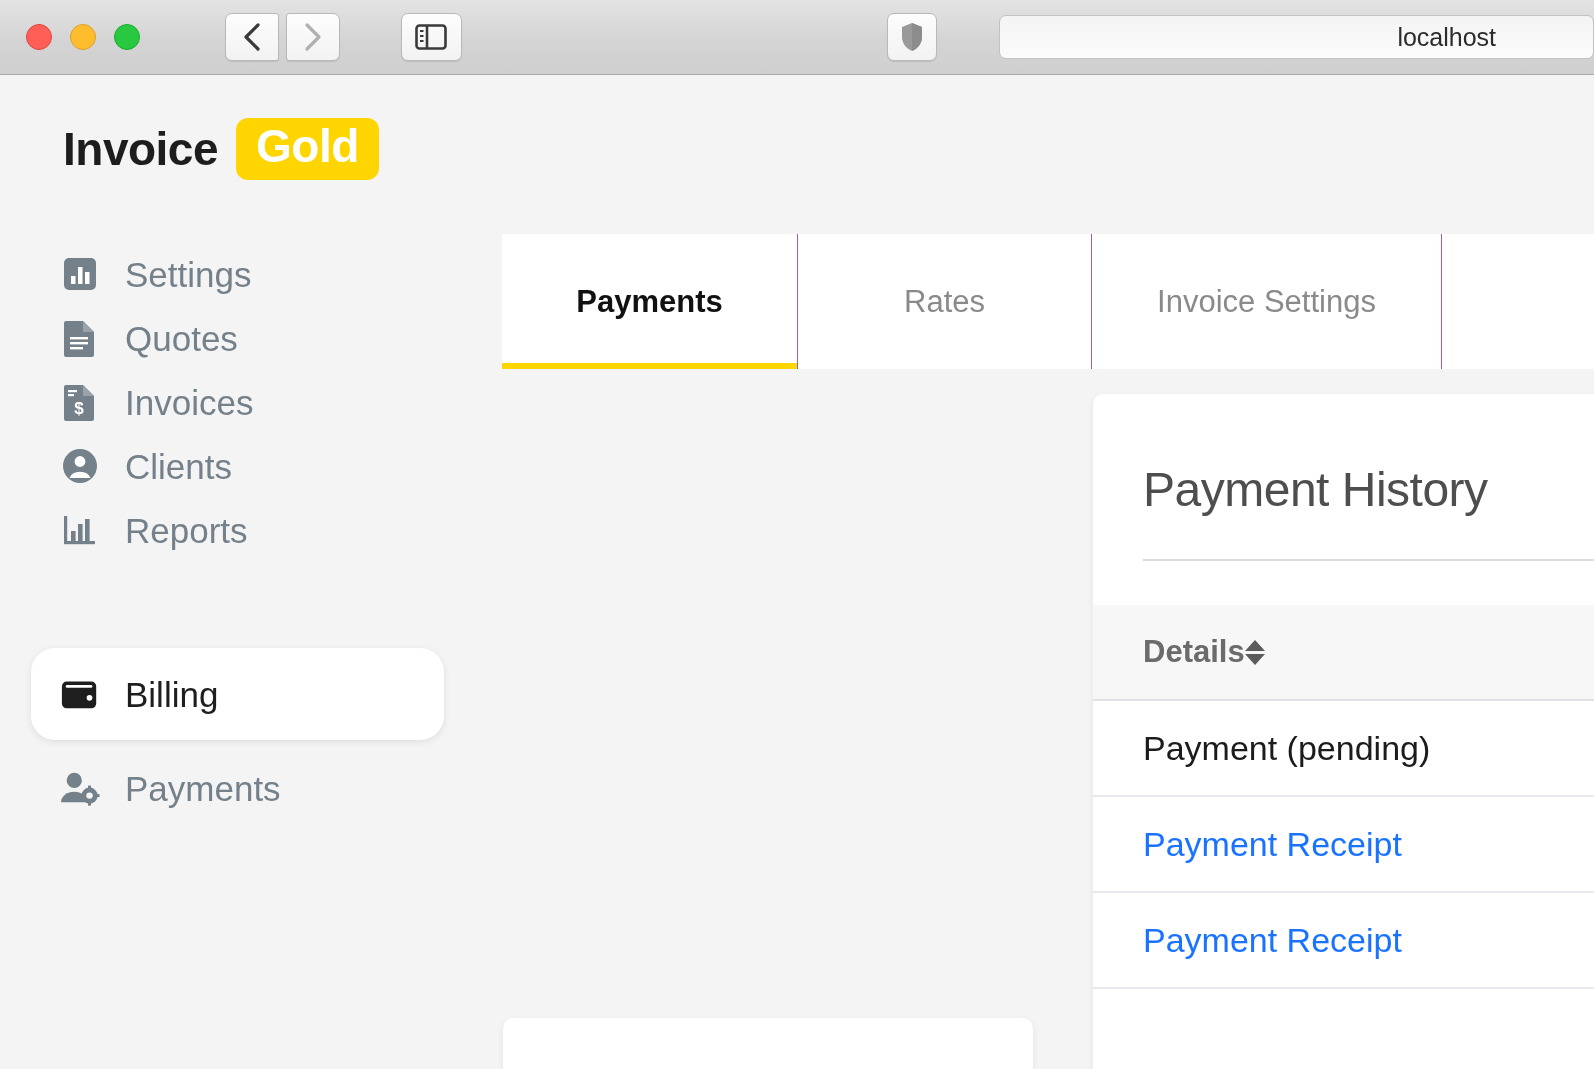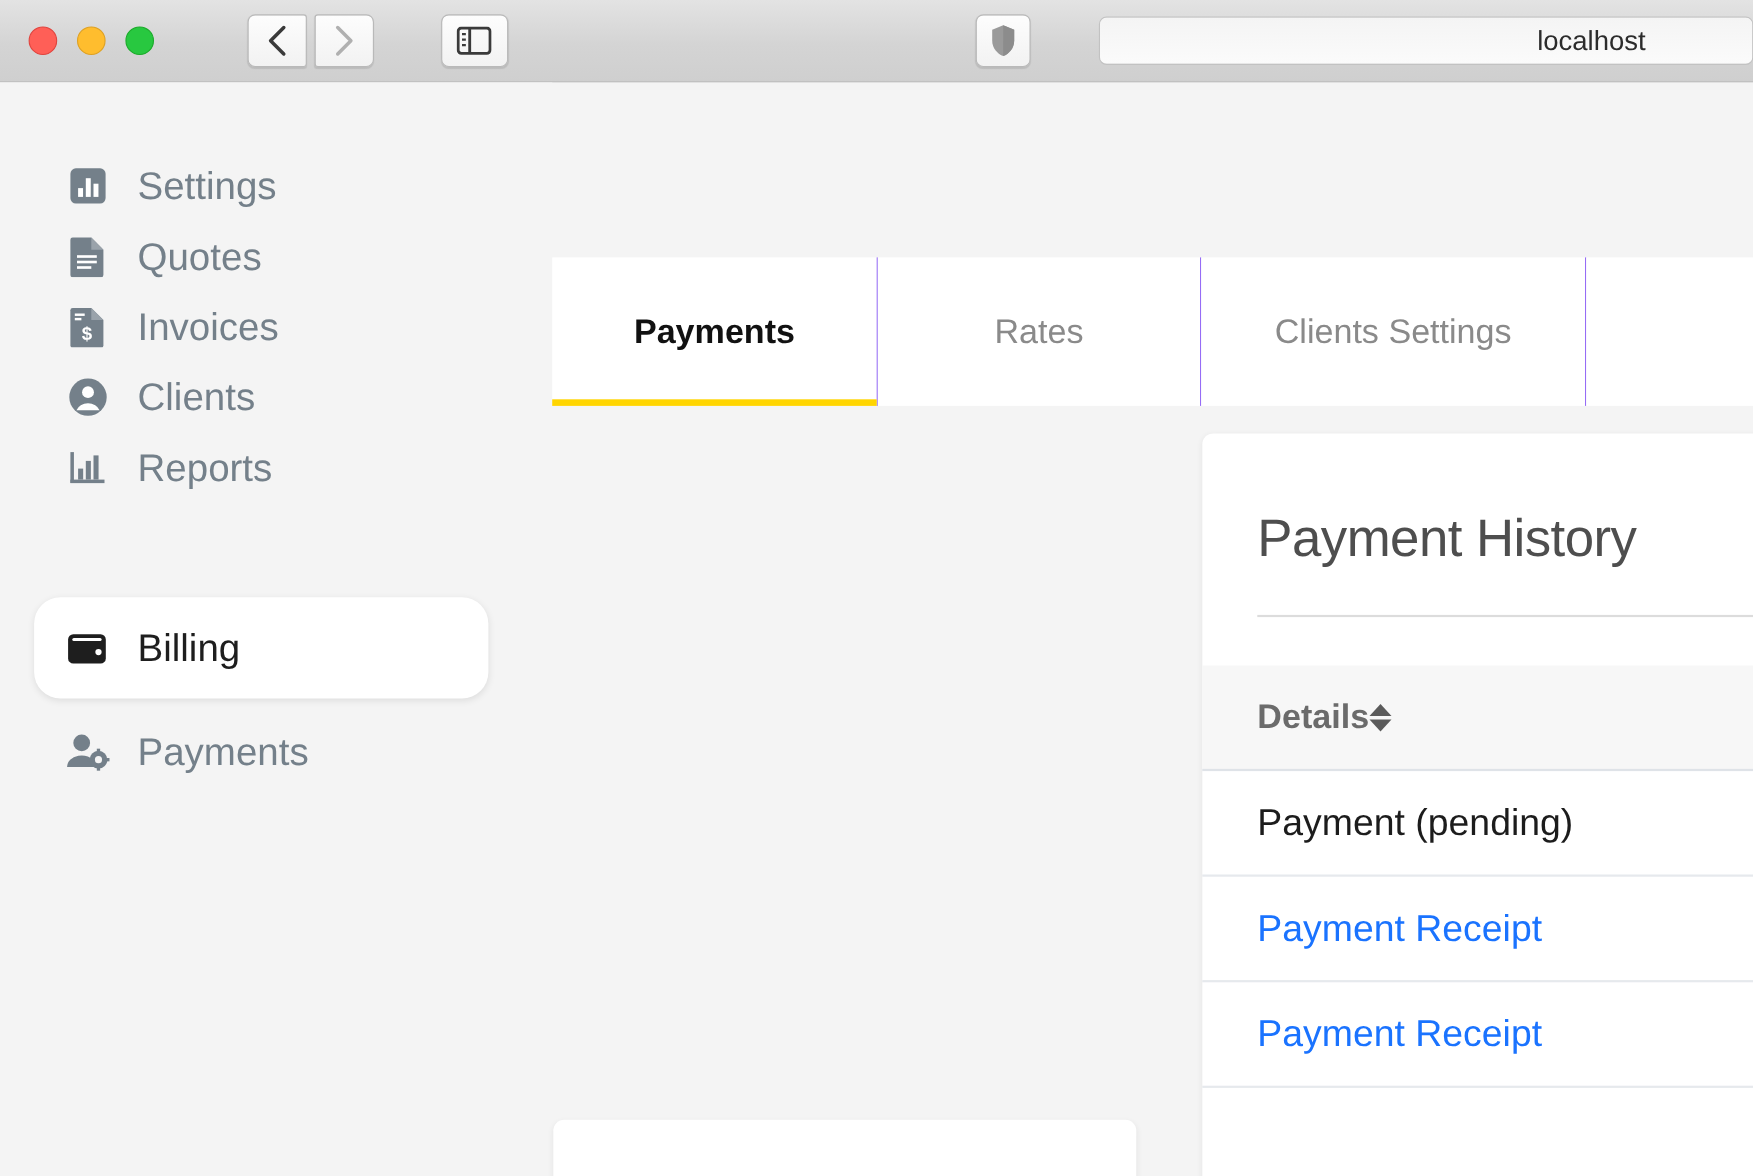--- a/index.html
+++ b/index.html
@@ -258,20 +258,24 @@
 
   <div class="urlbar">
     <span class="url-text">localhost</span>
   </div>
 </div>
 
 <div class="app">
 
   <div class="sidebar">
 
+    <div class="logo">
+      <span class="logo-word">Invoice</span>
+      <span class="logo-badge">Gold</span>
+    </div>
 
     <nav class="nav">
 
       <div class="nav-item">
         <span class="ico">
           <svg width="36" height="36" viewBox="0 0 36 36">
             <rect x="2" y="2" width="32" height="32" rx="5" fill="#74808a"></rect>
             <rect x="9" y="20" width="4.5" height="8" fill="#ffffff"></rect>
             <rect x="16" y="11" width="4.5" height="17" fill="#ffffff"></rect>
             <rect x="23" y="16" width="4.5" height="12" fill="#ffffff"></rect>
@@ -367,21 +371,21 @@
   <div class="main">
 
     <div class="tabs">
       <div class="tab t1 active">
         <span>Payments</span>
       </div>
       <div class="tab t2">
         <span>Rates</span>
       </div>
       <div class="tab t3">
-        <span>Clients Settings</span>
+        <span>Invoice Settings</span>
       </div>
       <div class="tab t4">
         <span></span>
       </div>
     </div>
 
 
     <div class="card card-empty"></div>
 
     <div class="card card-history">

